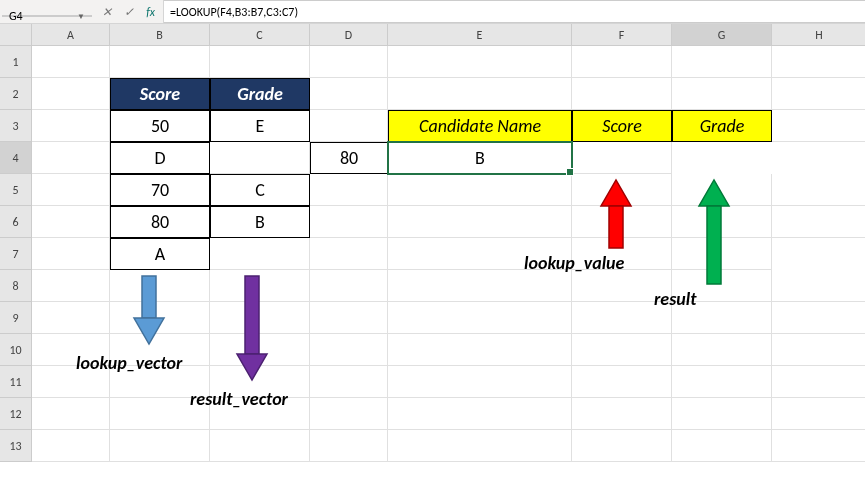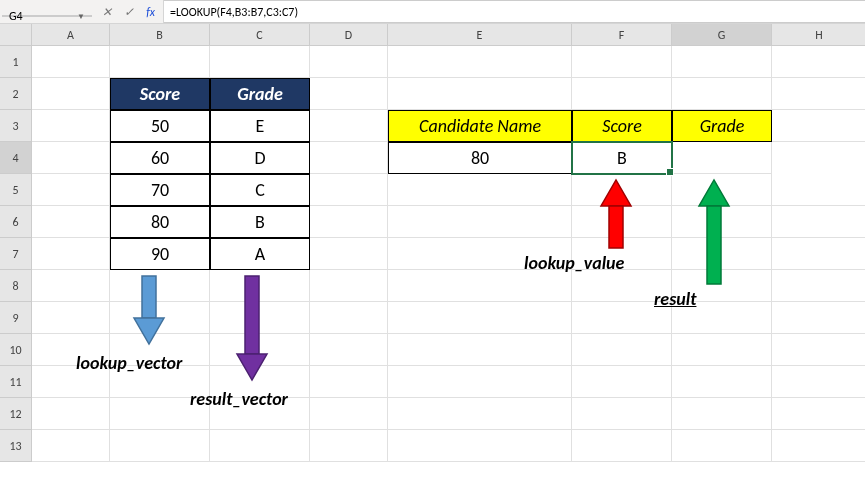--- a/index.html
+++ b/index.html
@@ -35,21 +35,21 @@
   }
   .fb-btns {
     display: flex;
     align-items: center;
     padding: 0 8px;
     gap: 12px;
     border-right: 1px solid #d5d5d5;
     color: #777;
   }
   .fb-btn { font-size: 12px; font-style: italic; cursor: default; }
-  .fx { font-style: italic; font-size: 12px; color: #1d4ed8; }
+  .fx { font-style: italic; font-size: 12px; color: #0f766e; }
   .formula-input {
     flex: 1;
     background: #fff;
     border: none;
     padding: 8px 6px;
     font-size: 12px;
     display: flex;
     align-items: center;
     border-top: 1px solid #ccc;
     border-bottom: 1px solid #ccc;
@@ -217,21 +217,20 @@
       <div class="cell"></div>
       <div class="cell yellow-hdr">Candidate Name</div>
       <div class="cell yellow-hdr">Score</div>
       <div class="cell yellow-hdr">Grade</div>
       <div class="cell"></div>
     </div>
 
     <div class="row">
       <div class="row-h sel">4</div>
       <div class="cell"></div>
-      <div class="cell bordered">60</div>
       <div class="cell bordered">D</div>
       <div class="cell"></div>
       <div class="cell bordered">80</div>
       <div class="cell bordered active">B</div>
       <div class="cell"></div>
     </div>
 
     <div class="row">
       <div class="row-h">5</div>
       <div class="cell"></div>
@@ -252,21 +251,20 @@
       <div class="cell"></div>
       <div class="cell"></div>
       <div class="cell"></div>
       <div class="cell"></div>
       <div class="cell"></div>
     </div>
 
     <div class="row">
       <div class="row-h">7</div>
       <div class="cell"></div>
-      <div class="cell bordered">90</div>
       <div class="cell bordered">A</div>
       <div class="cell"></div>
       <div class="cell"></div>
       <div class="cell"></div>
       <div class="cell"></div>
       <div class="cell"></div>
     </div>
 
     <div class="row">
         <div class="row-h">8</div>
@@ -354,16 +352,16 @@
     </svg>
 
     <svg class="arrow-svg" style="left:660px; top:132px;" width="44" height="108">
       <polygon points="7,28 37,28 22,2" fill="#00b050" stroke="#007a38" stroke-width="1.5"></polygon>
       <rect x="15" y="28" width="14" height="78" fill="#00b050" stroke="#007a38" stroke-width="1.5"></rect>
     </svg>
 
     <div class="ann-label" style="left:44px; top:306px;">lookup_vector</div>
     <div class="ann-label" style="left:158px; top:342px;">result_vector</div>
     <div class="ann-label" style="left:492px; top:206px;">lookup_value</div>
-    <div class="ann-label" style="left:622px; top:242px;text-decoration:underline;">result</div>
+    <div class="ann-label" style="left:622px; top:242px;">result</div>
   </div>
 
 </div>
 
 </body></html>

